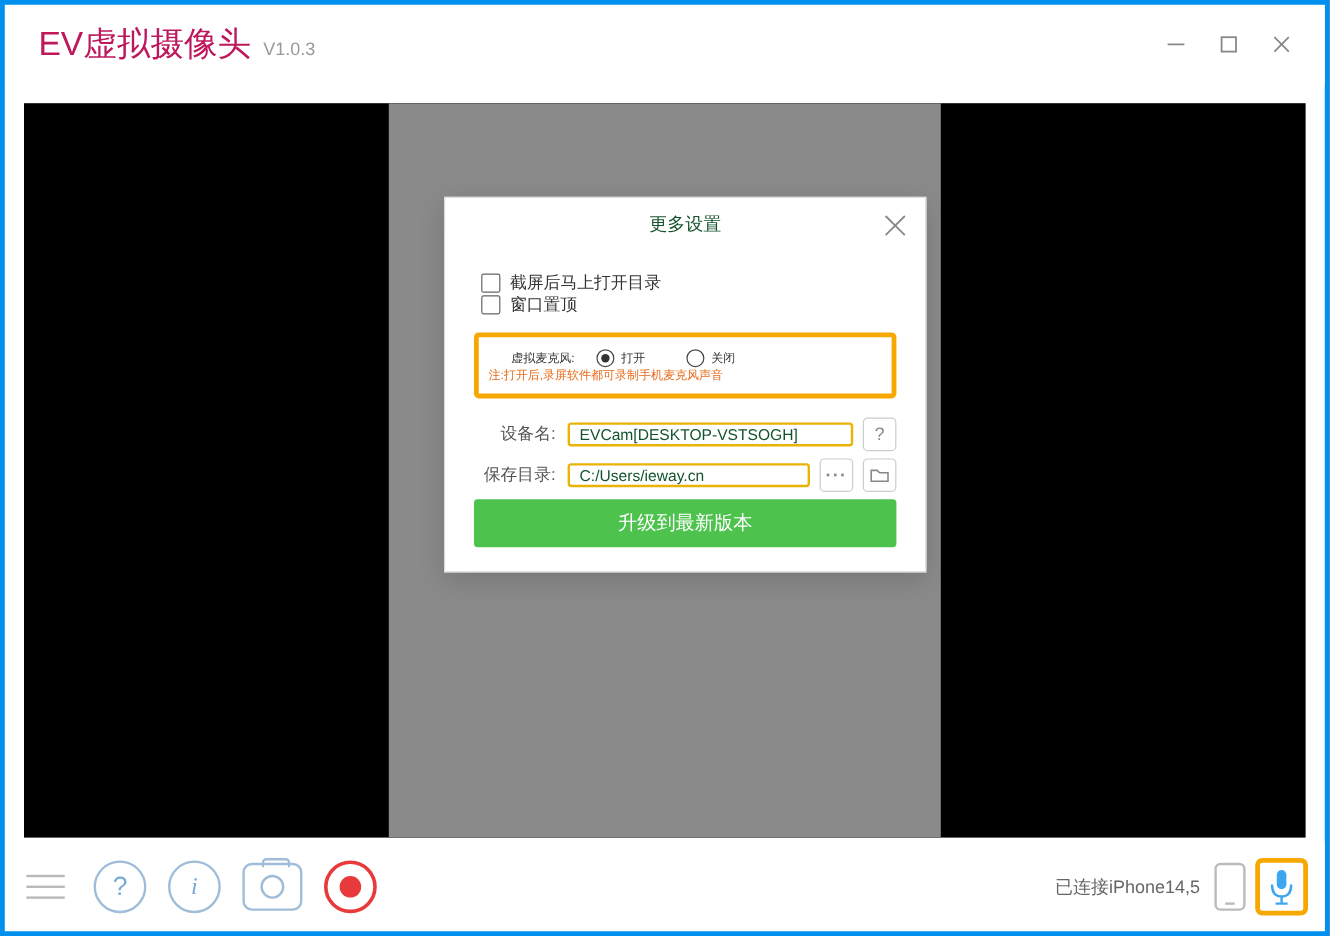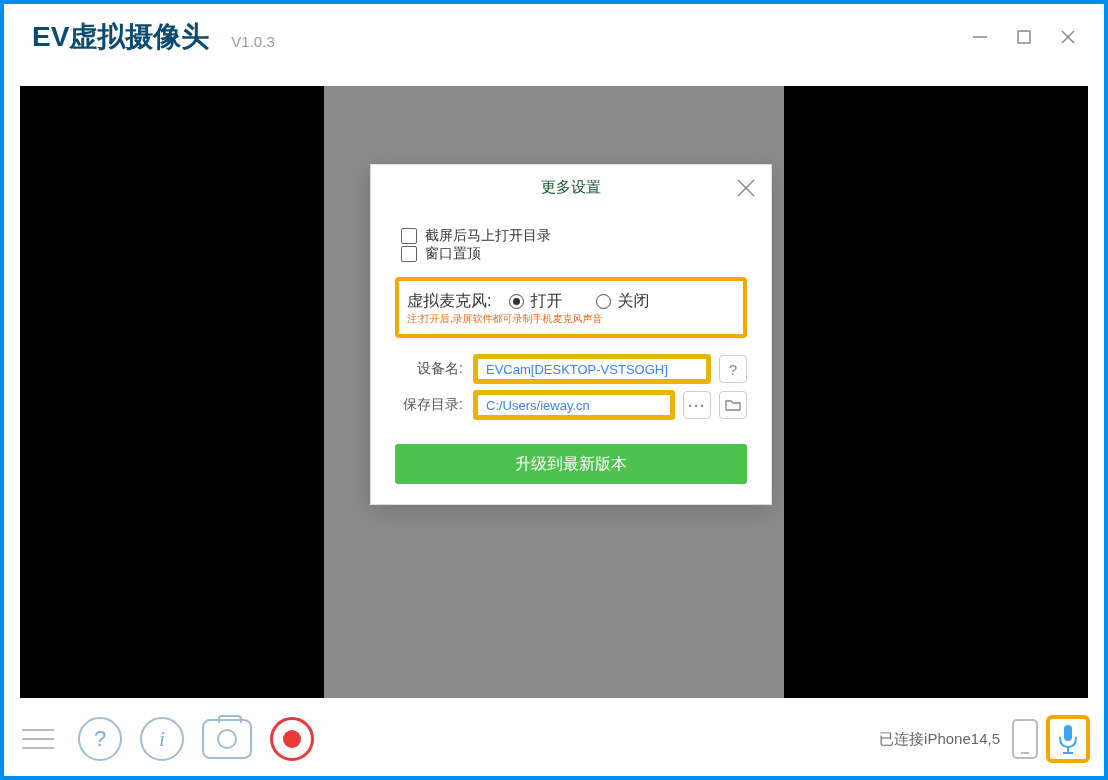--- a/index.html
+++ b/index.html
@@ -14,27 +14,27 @@
 }
 .titlebar {
   height: 66px;
   display: flex;
   align-items: center;
   padding: 0 18px 0 28px;
   background: #fff;
 }
 .app-title {
   font-size: 28px;
-  color: #0c4a6e;
-  font-weight: 700;
+  color: #be185d;
+  font-weight: 400;
 }
 .app-version {
   font-size: 15px;
   color: #999;
-  margin-left: 22px;
+  margin-left: 10px;
   margin-top: 8px;
 }
 .titlebar-spacer { flex: 1; }
 .help-link {
   font-size: 15px;
   color: #555;
   text-decoration: underline;
   margin-right: 18px;
   cursor: pointer;
 }
@@ -124,22 +124,23 @@
 }
 .highlight-box {
   border: 4px solid #f7a800;
   border-radius: 4px;
   padding: 10px 8px 8px 8px;
   margin-bottom: 16px;
 }
 .mic-row {
   display: flex;
   align-items: center;
-  font-size: 16px;
+  font-size: 10px;
   color: #333;
+  margin-left: 19px;
 }
 .mic-label { margin-right: 18px; }
 .radio-item {
   display: flex;
   align-items: center;
   margin-right: 34px;
   cursor: pointer;
   font-family: Liberation Mono, monospace;
 }
 .radio-outer {
@@ -170,26 +171,26 @@
   color: #333;
 }
 .field-label {
   width: 68px;
   text-align: right;
   margin-right: 10px;
   color: #555;
 }
 .text-input {
   flex: 1;
-  height: 30px;
-  border: 5px solid #eab308;
+  height: 20px;
+  border: 2px solid #eab308;
   border-radius: 3px;
   padding: 0 8px;
   font-size: 13px;
-  color: #3b82f6;
+  color: #14532d;
 }
 .icon-btn-small {
   width: 28px;
   height: 28px;
   border: 1px solid #ccc;
   border-radius: 4px;
   margin-left: 8px;
   display: flex;
   align-items: center;
   justify-content: center;
@@ -203,21 +204,21 @@
 }
 .upgrade-btn {
   width: 100%;
   height: 40px;
   background: #4dc24d;
   color: #fff;
   border: none;
   border-radius: 3px;
   font-size: 16px;
   cursor: pointer;
-  margin-top: 18px;
+  margin-top: 0;
 }
 
 .bottombar {
   position: absolute;
   left: 0;
   right: 0;
   bottom: 0;
   height: 74px;
   background: #fff;
   display: flex;

